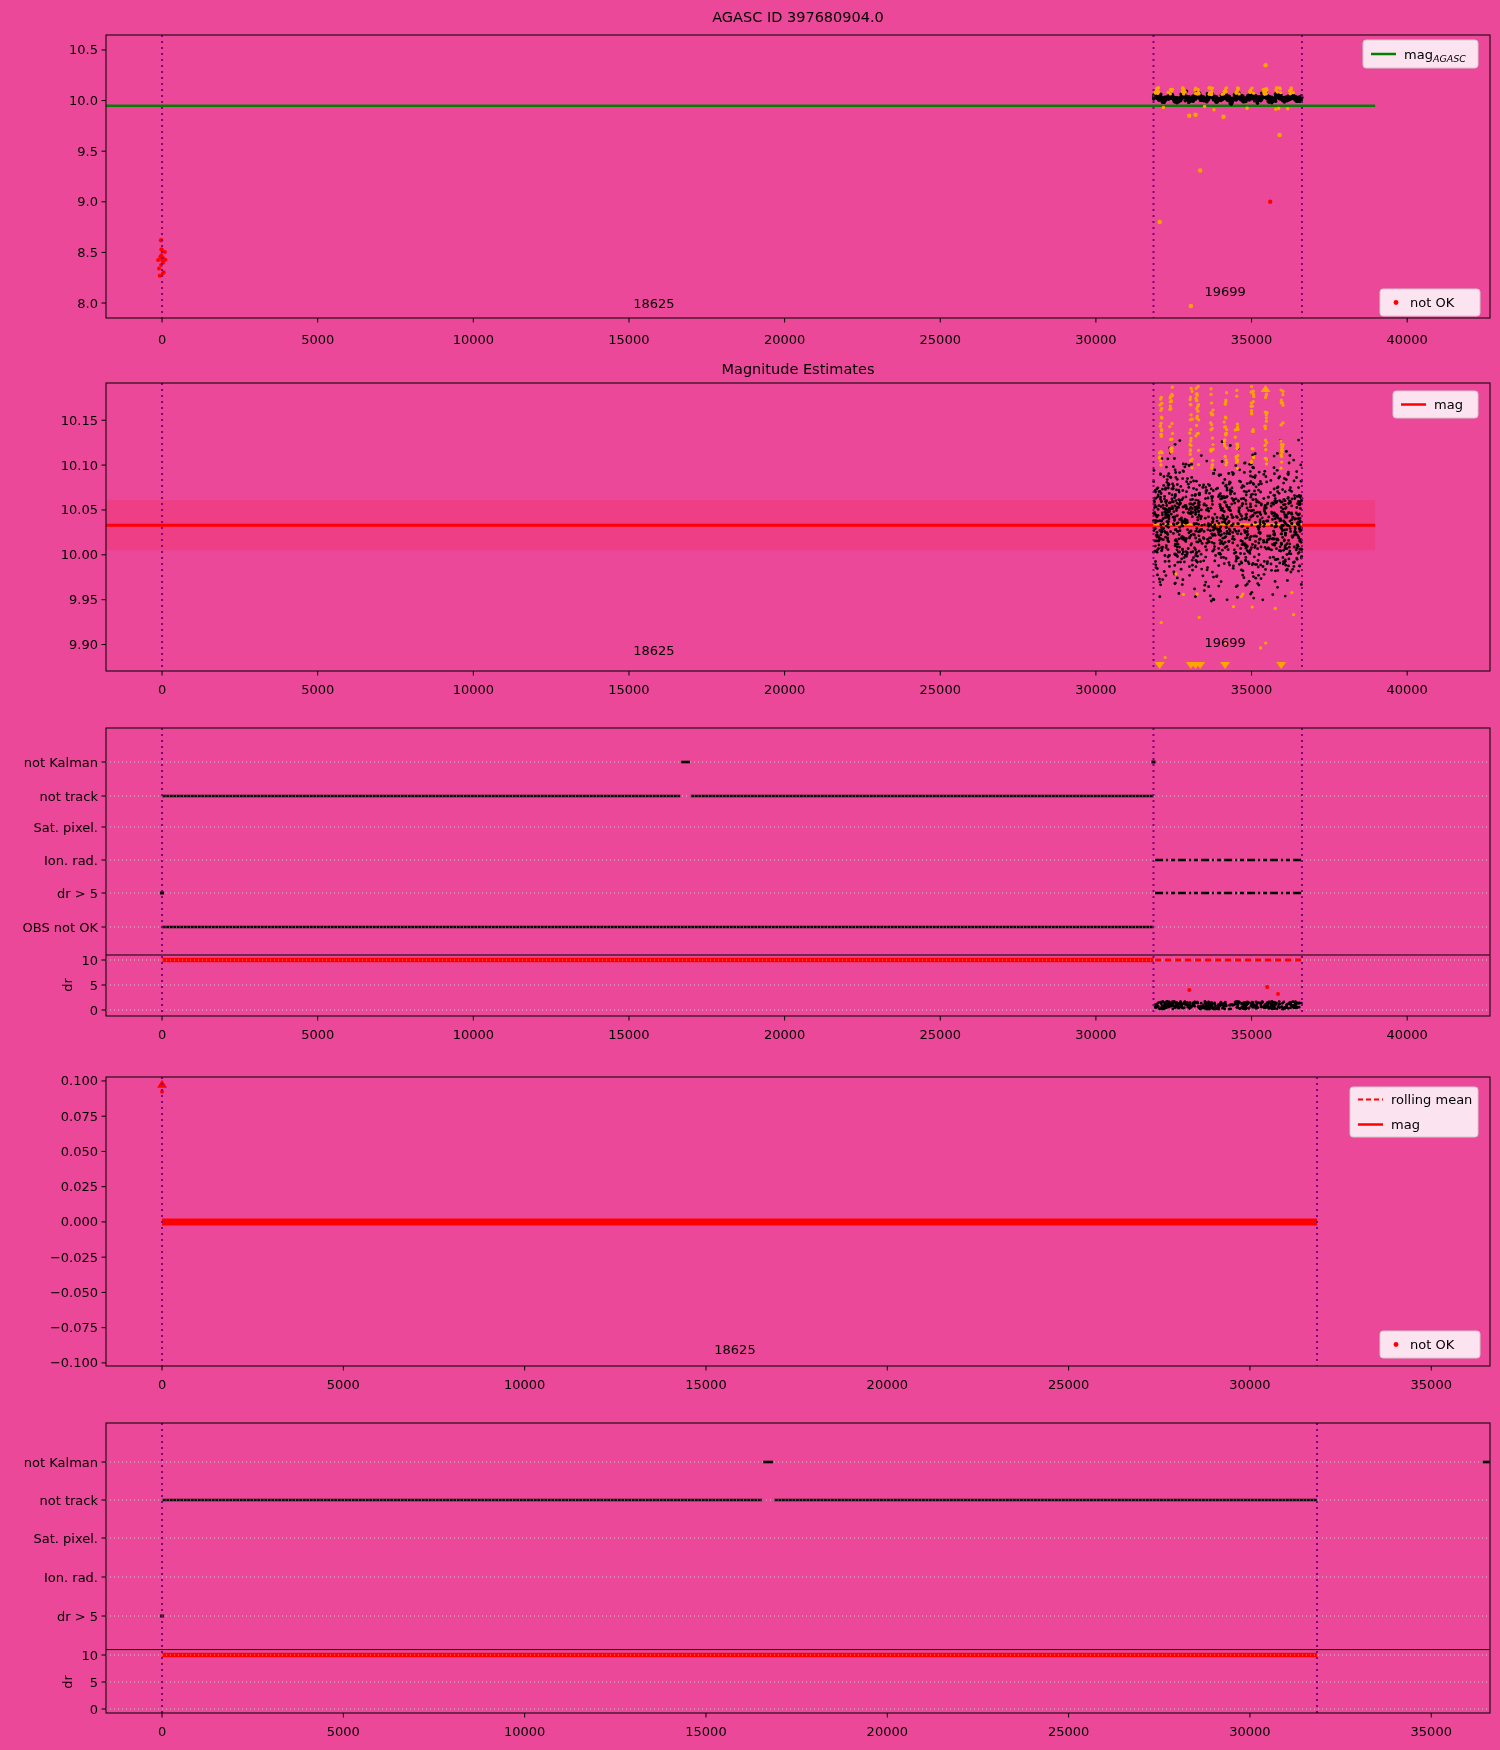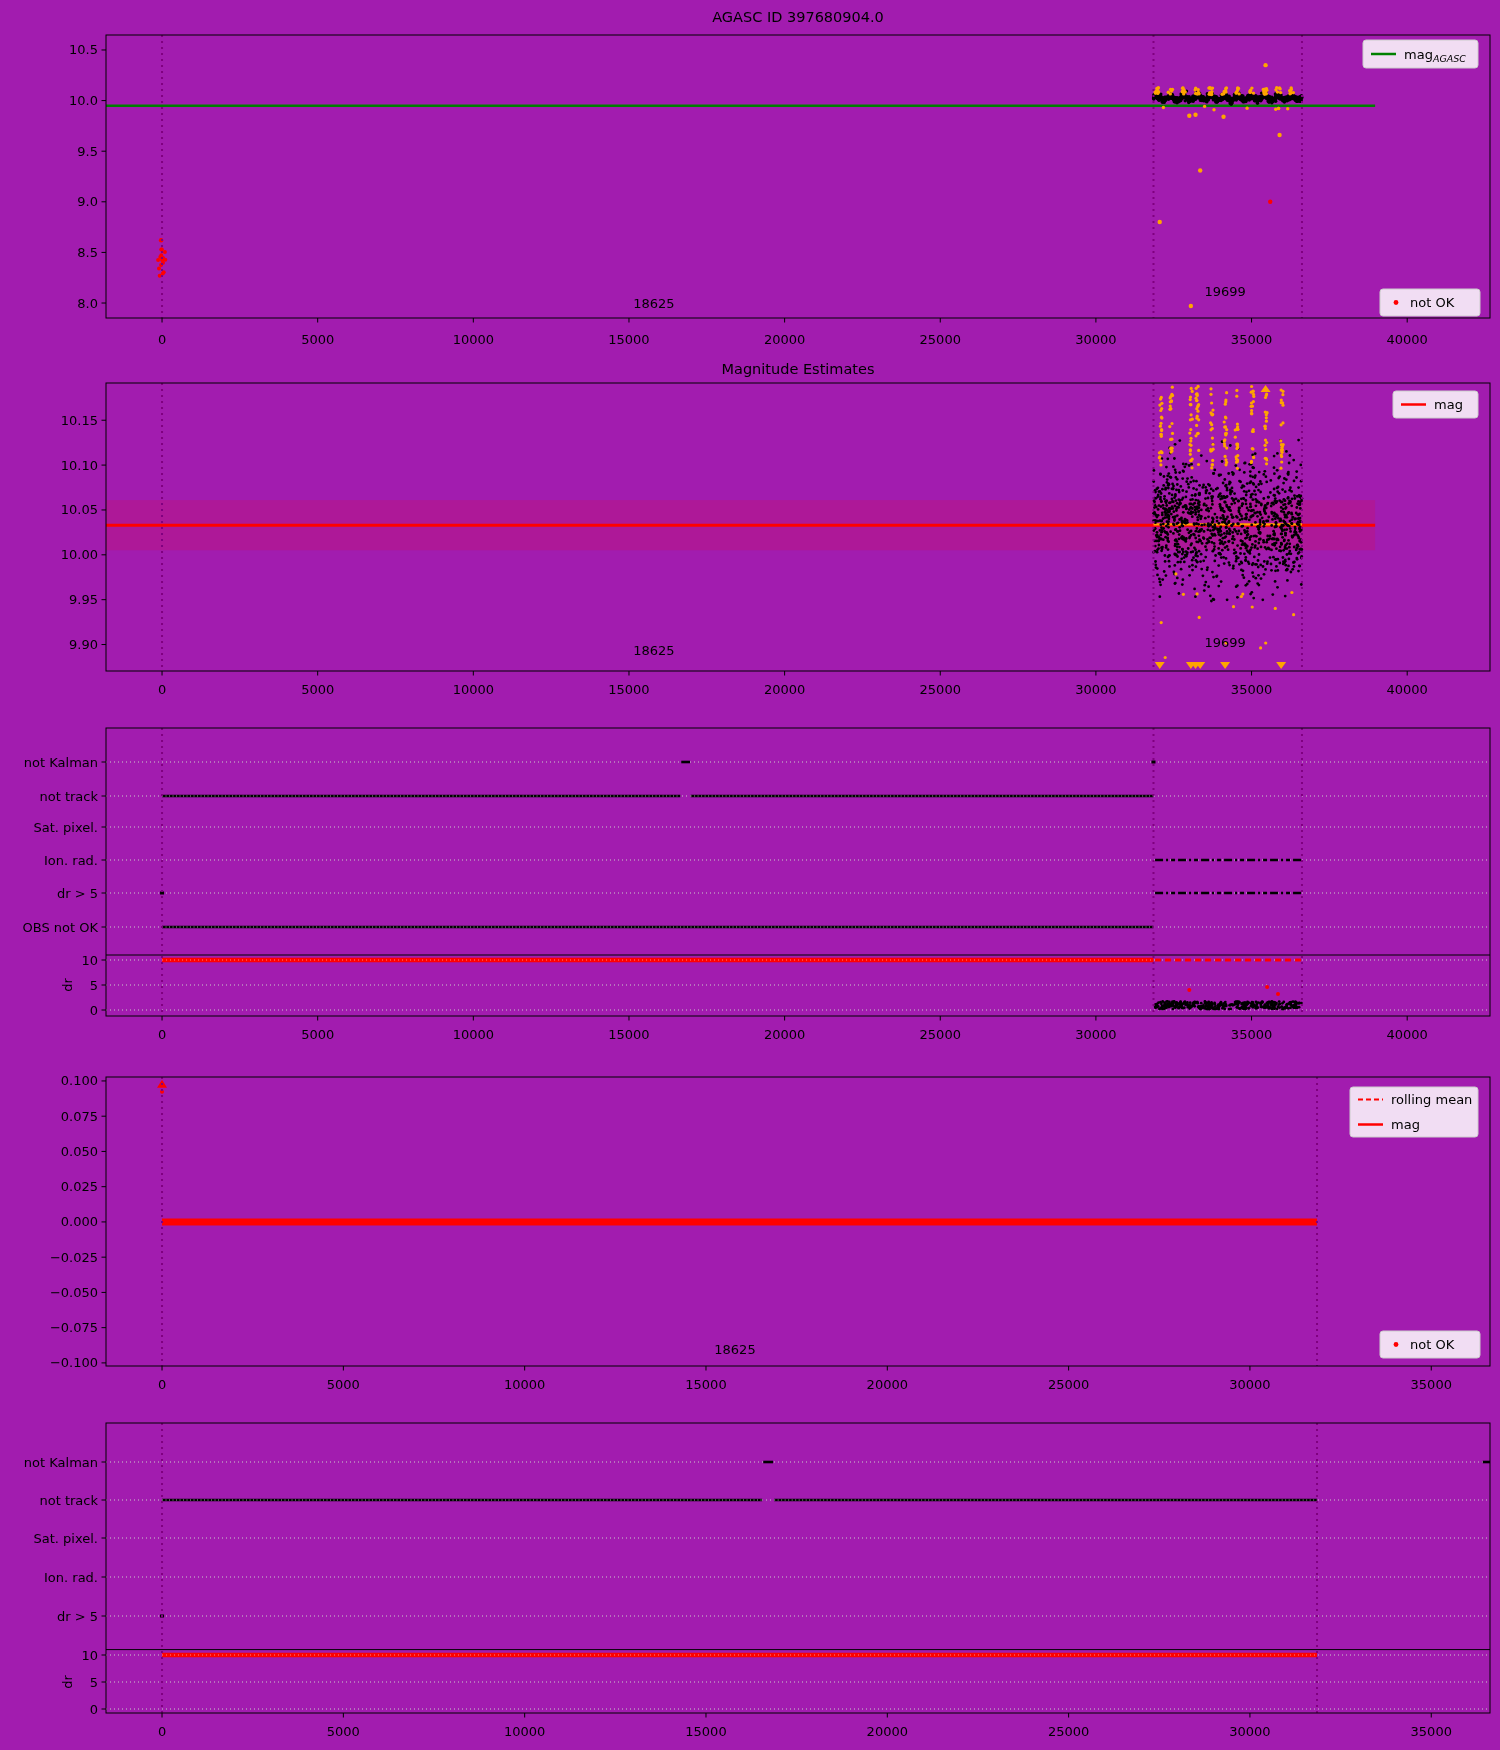--- a/index.html
+++ b/index.html
@@ -1,16 +1,16 @@
 <!DOCTYPE html>
 <html><head>
 <meta charset="utf-8">
 <style>
   html,body{margin:0;padding:0;background:#fff;}
-  #figure{position:relative;width:1500px;height:1750px;background:#a21caf;}
+  #figure{position:relative;width:1500px;height:1750px;background:#ec4899;}
   svg text{font-family:"DejaVu Sans", sans-serif;fill:#000;}
   .tick{font-size:13px;}
   .cat{font-size:13px;}
   .title{font-size:14.5px;}
   .ann{font-size:13px;}
   .legend-label{font-size:13px;}
   .sub{font-style:italic;font-size:9.5px;}
   .axis{fill:none;stroke:#000;stroke-width:1;}
 </style>
 </head>

